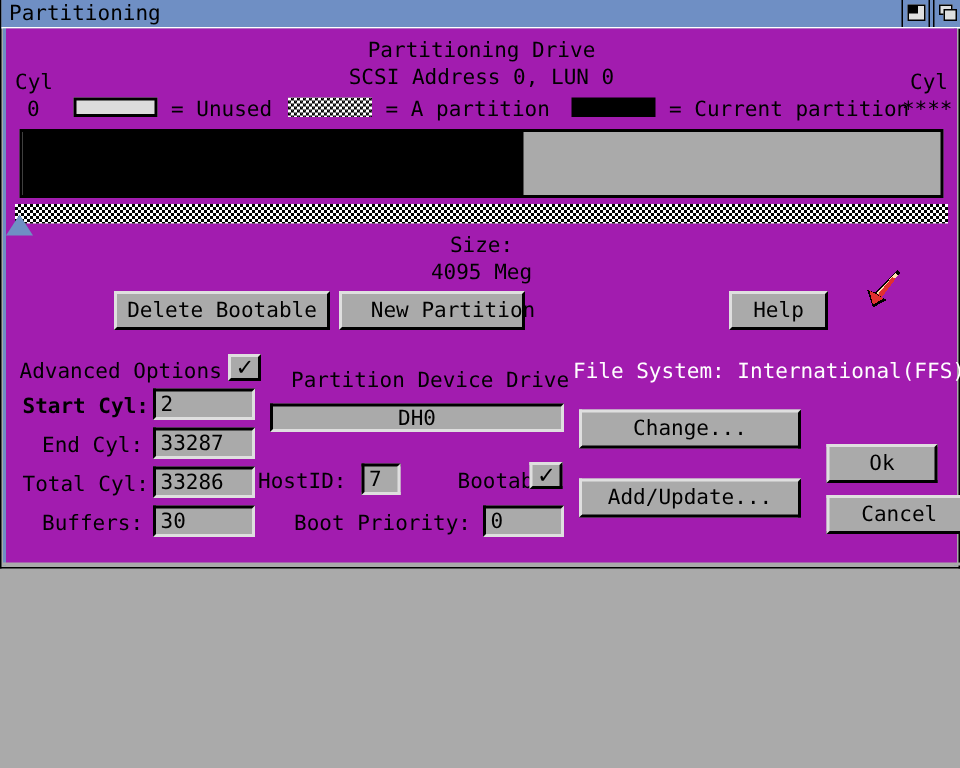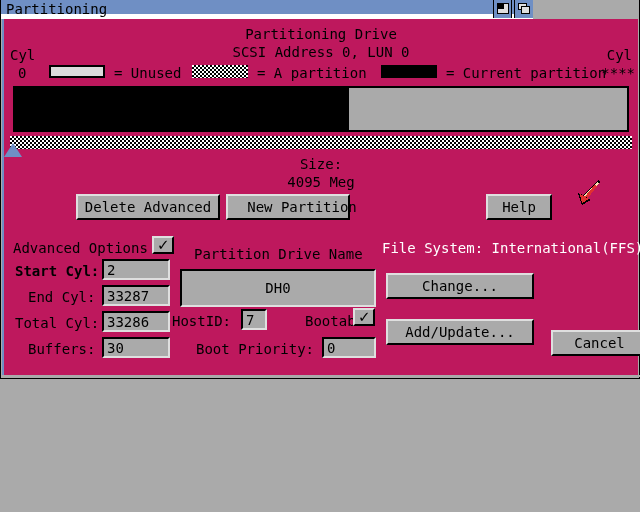--- a/index.html
+++ b/index.html
@@ -24,25 +24,25 @@
     height: 379px;
     background: #aaaaaa;
     box-sizing: border-box;
     border-left: 1px solid #000;
     border-right: 1px solid #000;
     border-bottom: 1px solid #000;
   }
   #titlebar {
     position: absolute;
     left: 0; top: 0;
-    width: 532px;
+    width: 640px;
     height: 19px;
     background: #6f8fc4;
     box-sizing: border-box;
-    border-bottom: 5px solid #ffffff;
+    border-bottom: 1px solid #ffffff;
   }
   #title-text {
     position: absolute;
     left: 5px;
     top: 1px;
     font-size: 14px;
     line-height: 17px;
     color: #000;
     letter-spacing: 0px;
     white-space: nowrap;
@@ -117,21 +117,21 @@
     width: 638px; height: 2px;
     background: #aaaaaa;
   }
 
   
   #content {
     position: absolute;
     left: 3px; top: 19px;
     width: 634px;
     height: 357px;
-    background: #be185d;
+    background: #a21caf;
   }
 
   .txt {
     position: absolute;
     font-size: 14px;
     line-height: 15px;
     color: #000;
     white-space: nowrap;
   }
   .txt.white { color: #ffffff; }
@@ -321,60 +321,61 @@
     <div id="drivebar">
       <div id="drivebar-filled" style="width: 334px;"></div>
     </div>
 
     <div id="slider-track"></div>
     <div id="slider-knob"></div>
 
     <div class="txt center-wrap" style="top:138px;">Size:</div>
     <div class="txt center-wrap" style="top:156px;">4095 Meg</div>
 
-    <button class="btn" style="left:72px; top:175px; width:144px; height:26px;">Delete Advanced</button>
+    <button class="btn" style="left:72px; top:175px; width:144px; height:26px;">Delete Bootable</button>
     <button class="btn" style="left:222px; top:175px; width:124px; height:26px;padding-left:28px;">New Partition</button>
     <button class="btn" style="left:482px; top:175px; width:66px; height:26px;">Help</button>
 
     <div class="txt" style="left:9px; top:222px;">Advanced Options</div>
     <div class="checkbox" style="left:148px; top:217px;">
       <span class="check-mark" style="display: block;">✓</span>
     </div>
 
     <div class="txt" style="left:11px; top:245px;font-weight:bold;">Start Cyl:</div>
     <div class="field" style="left:98px; top:240px; width:68px; height:21px;">2</div>
 
     <div class="txt" style="left:24px; top:271px;">End Cyl:</div>
     <div class="field" style="left:98px; top:266px; width:68px; height:21px;">33287</div>
 
     <div class="txt" style="left:11px; top:297px;">Total Cyl:</div>
     <div class="field" style="left:98px; top:292px; width:68px; height:21px;">33286</div>
 
     <div class="txt" style="left:24px; top:323px;">Buffers:</div>
     <div class="field" style="left:98px; top:318px; width:68px; height:21px;">30</div>
 
-    <div class="txt" style="left:190px; top:228px;">Partition Drive Name</div>
-    <div class="field centered" style="left:176px; top:250px; width:196px; height:38px;">DH0</div>
+    <div class="txt" style="left:190px; top:228px;">Partition Device Drive</div>
+    <div class="field centered" style="left:176px; top:250px; width:196px; height:19px;">DH0</div>
 
     <div class="txt" style="left:168px; top:295px;">HostID:</div>
     <div class="field" style="left:237px; top:290px; width:26px; height:21px;">7</div>
 
     <div class="txt" style="left:272px; top:295px;margin-left:29px;">Bootable</div>
     <div class="checkbox" style="left:349px; top:289px;">
       <span class="check-mark" style="display: block;">✓</span>
     </div>
 
     <div class="txt" style="left:192px; top:323px;">Boot Priority:</div>
     <div class="field" style="left:318px; top:318px; width:54px; height:21px;">0</div>
 
     <div class="txt white" style="left:378px; top:222px;">File System: International(FFS)</div>
 
     <button class="btn" style="left:382px; top:254px; width:148px; height:26px;">Change...</button>
     <button class="btn" style="left:382px; top:300px; width:148px; height:26px;">Add/Update...</button>
 
+    <button class="btn" style="left:547px; top:277px; width:74px; height:26px;">Ok</button>
     <button class="btn" style="left:547px; top:311px; width:97px; height:26px;text-align:center;">Cancel</button>
 
   </div>
 
   <div id="frame-bottom"></div>
 </div>
 
 <div id="mouse-cursor" style="left: 577px; top: 180px;">
   <svg width="24" height="26" viewBox="0 0 24 26" shape-rendering="crispEdges">
     <g>

